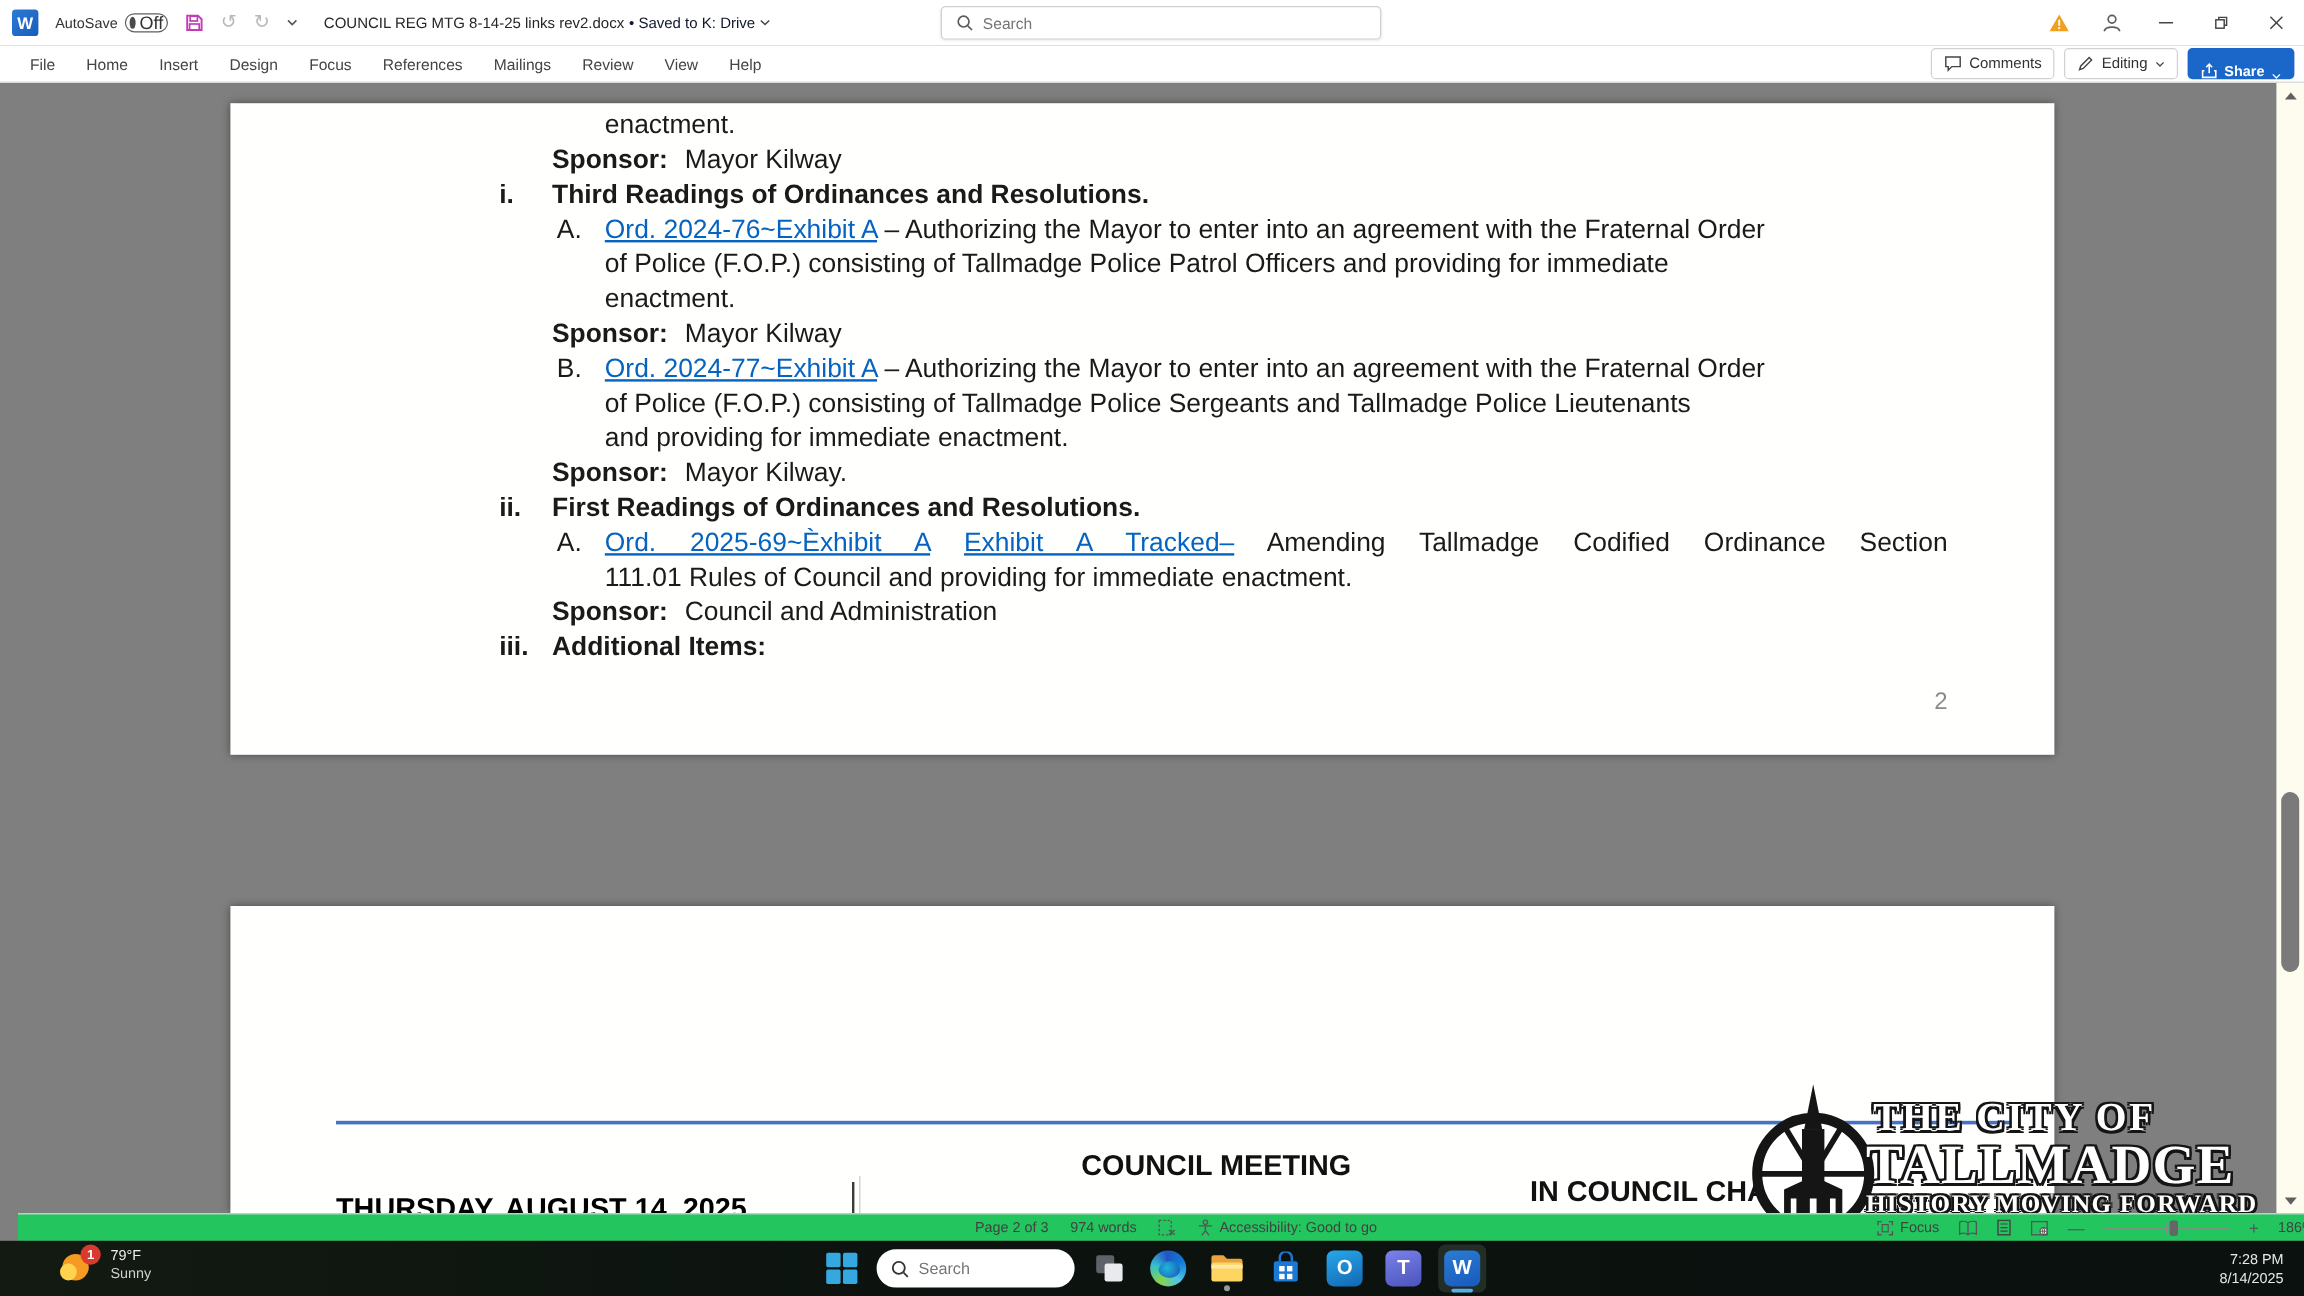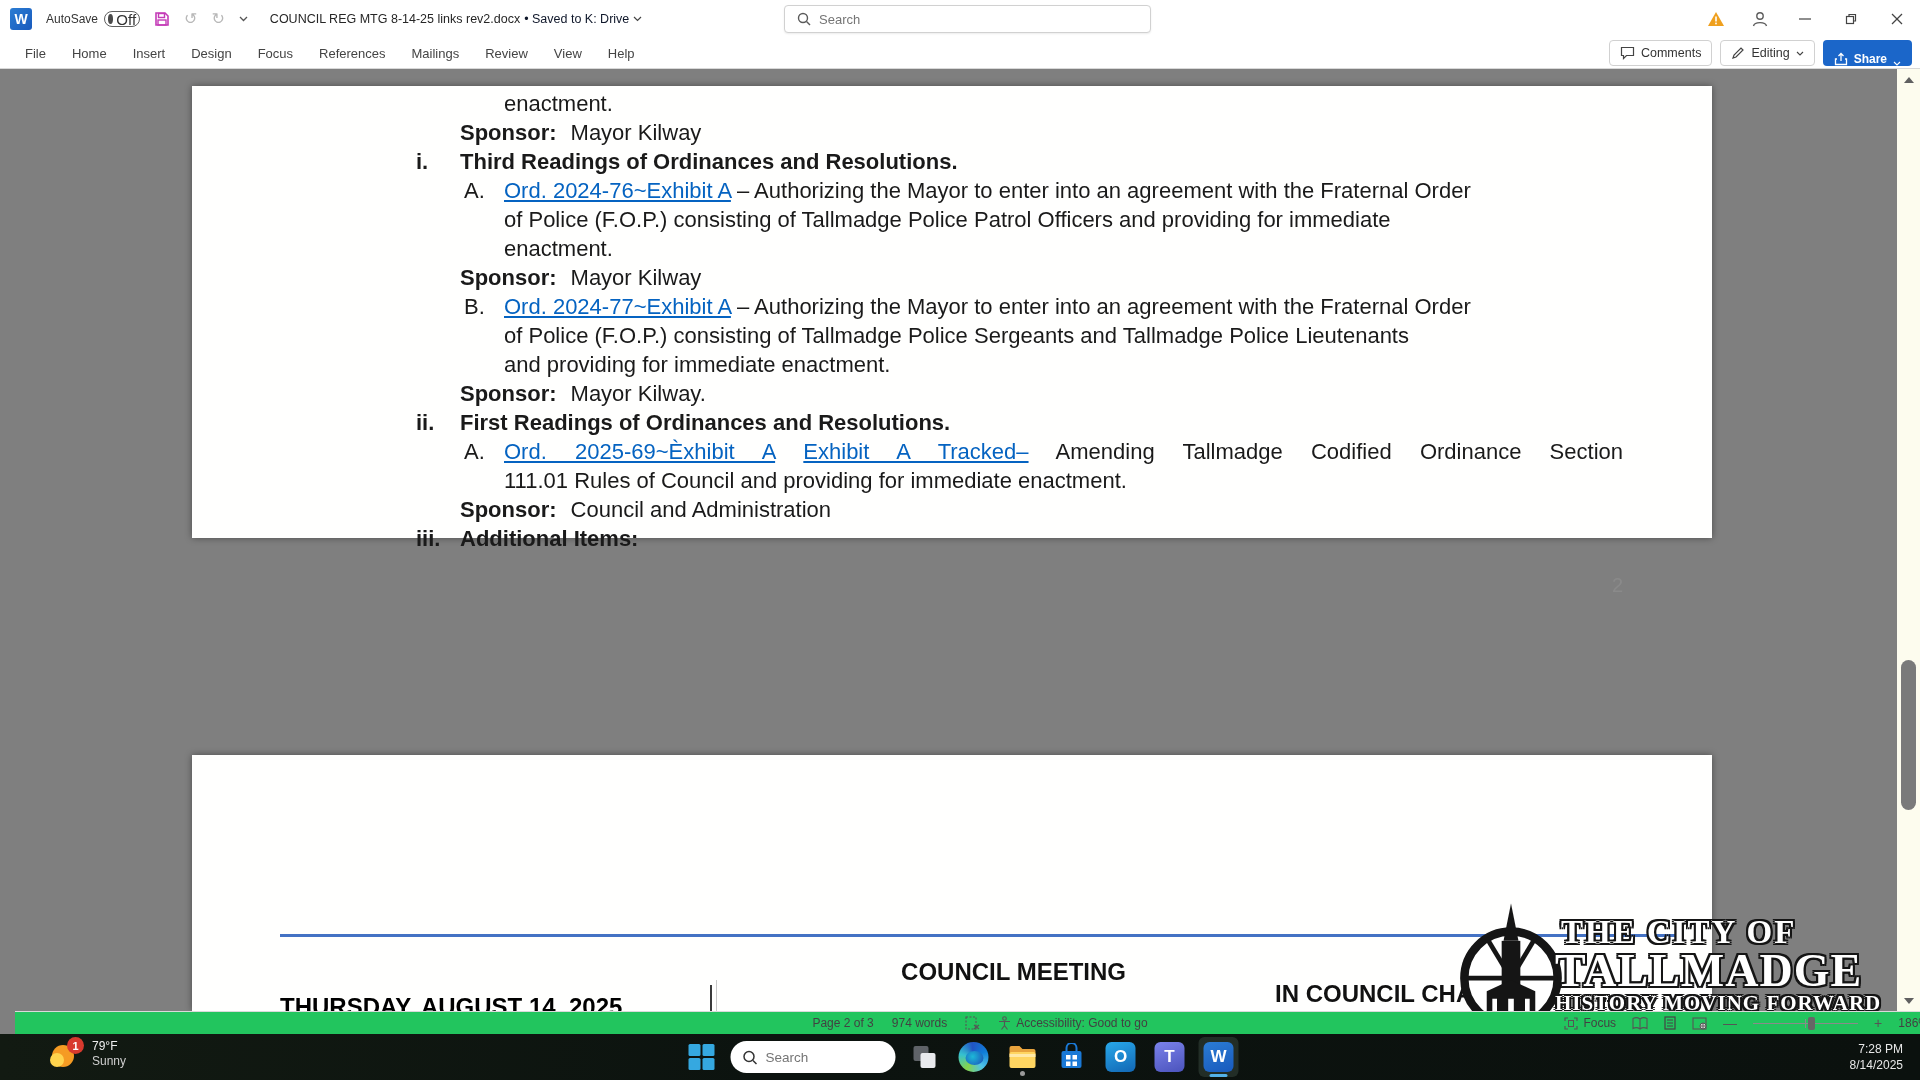--- a/index.html
+++ b/index.html
@@ -28,21 +28,21 @@
   #ribbonrow { position:absolute; top:38px; left:0; width:1920px; height:31px; background:#ffffff; border-bottom:1px solid #d8d8d8; display:flex; align-items:center; z-index:29; }
   .tabs { display:flex; margin-left:12px; }
   .rtab { font-size:13px; color:#444; padding:0 13px; height:31px; display:flex; align-items:center; cursor:default; }
   .ribbon-right { position:absolute; right:8px; top:2px; display:flex; gap:8px; align-items:center; }
   .pill-btn { height:26px; border:1px solid #d1d1d1; border-radius:4px; background:#fff; display:flex; align-items:center; padding:0 10px; gap:6px; font-size:12.5px; color:#333; }
   .share-btn { height:26px; border-radius:4px; background:#1b66c9; color:#fff; display:flex; align-items:flex-end; padding:0 11px; gap:6px; font-size:12px; font-weight:bold; }
 
   
   #docarea { position:absolute; top:69px; left:0; width:1920px; height:942px; background:#7f7f7f; overflow:hidden; z-index:1; }
   .page { position:absolute; left:192px; width:1520px; background:#fffffe; box-shadow:0 0 7px rgba(0,0,0,.4); }
-  #page1 { top:17px; height:452px; padding-top:3px; font-size:22px; line-height:29px; color:#1a1a1a; }
+  #page1 { top:17px; height:543px; padding-top:3px; font-size:22px; line-height:29px; color:#1a1a1a; }
   #page2 { top:686px; height:256px; }
   .line { min-height:29px; }
   .cont { margin-left:312px; }
   .sponsor { margin-left:268px; }
   .sponsor .b { font-weight:bold; }
   .sponsor .sv { margin-left:14px; }
   .hd { margin-left:268px; font-weight:bold; position:relative; }
   .hd .num { position:absolute; left:-44px; }
   .item { margin-left:312px; position:relative; width:1119px; }
   .item .num { position:absolute; left:-40px; }

